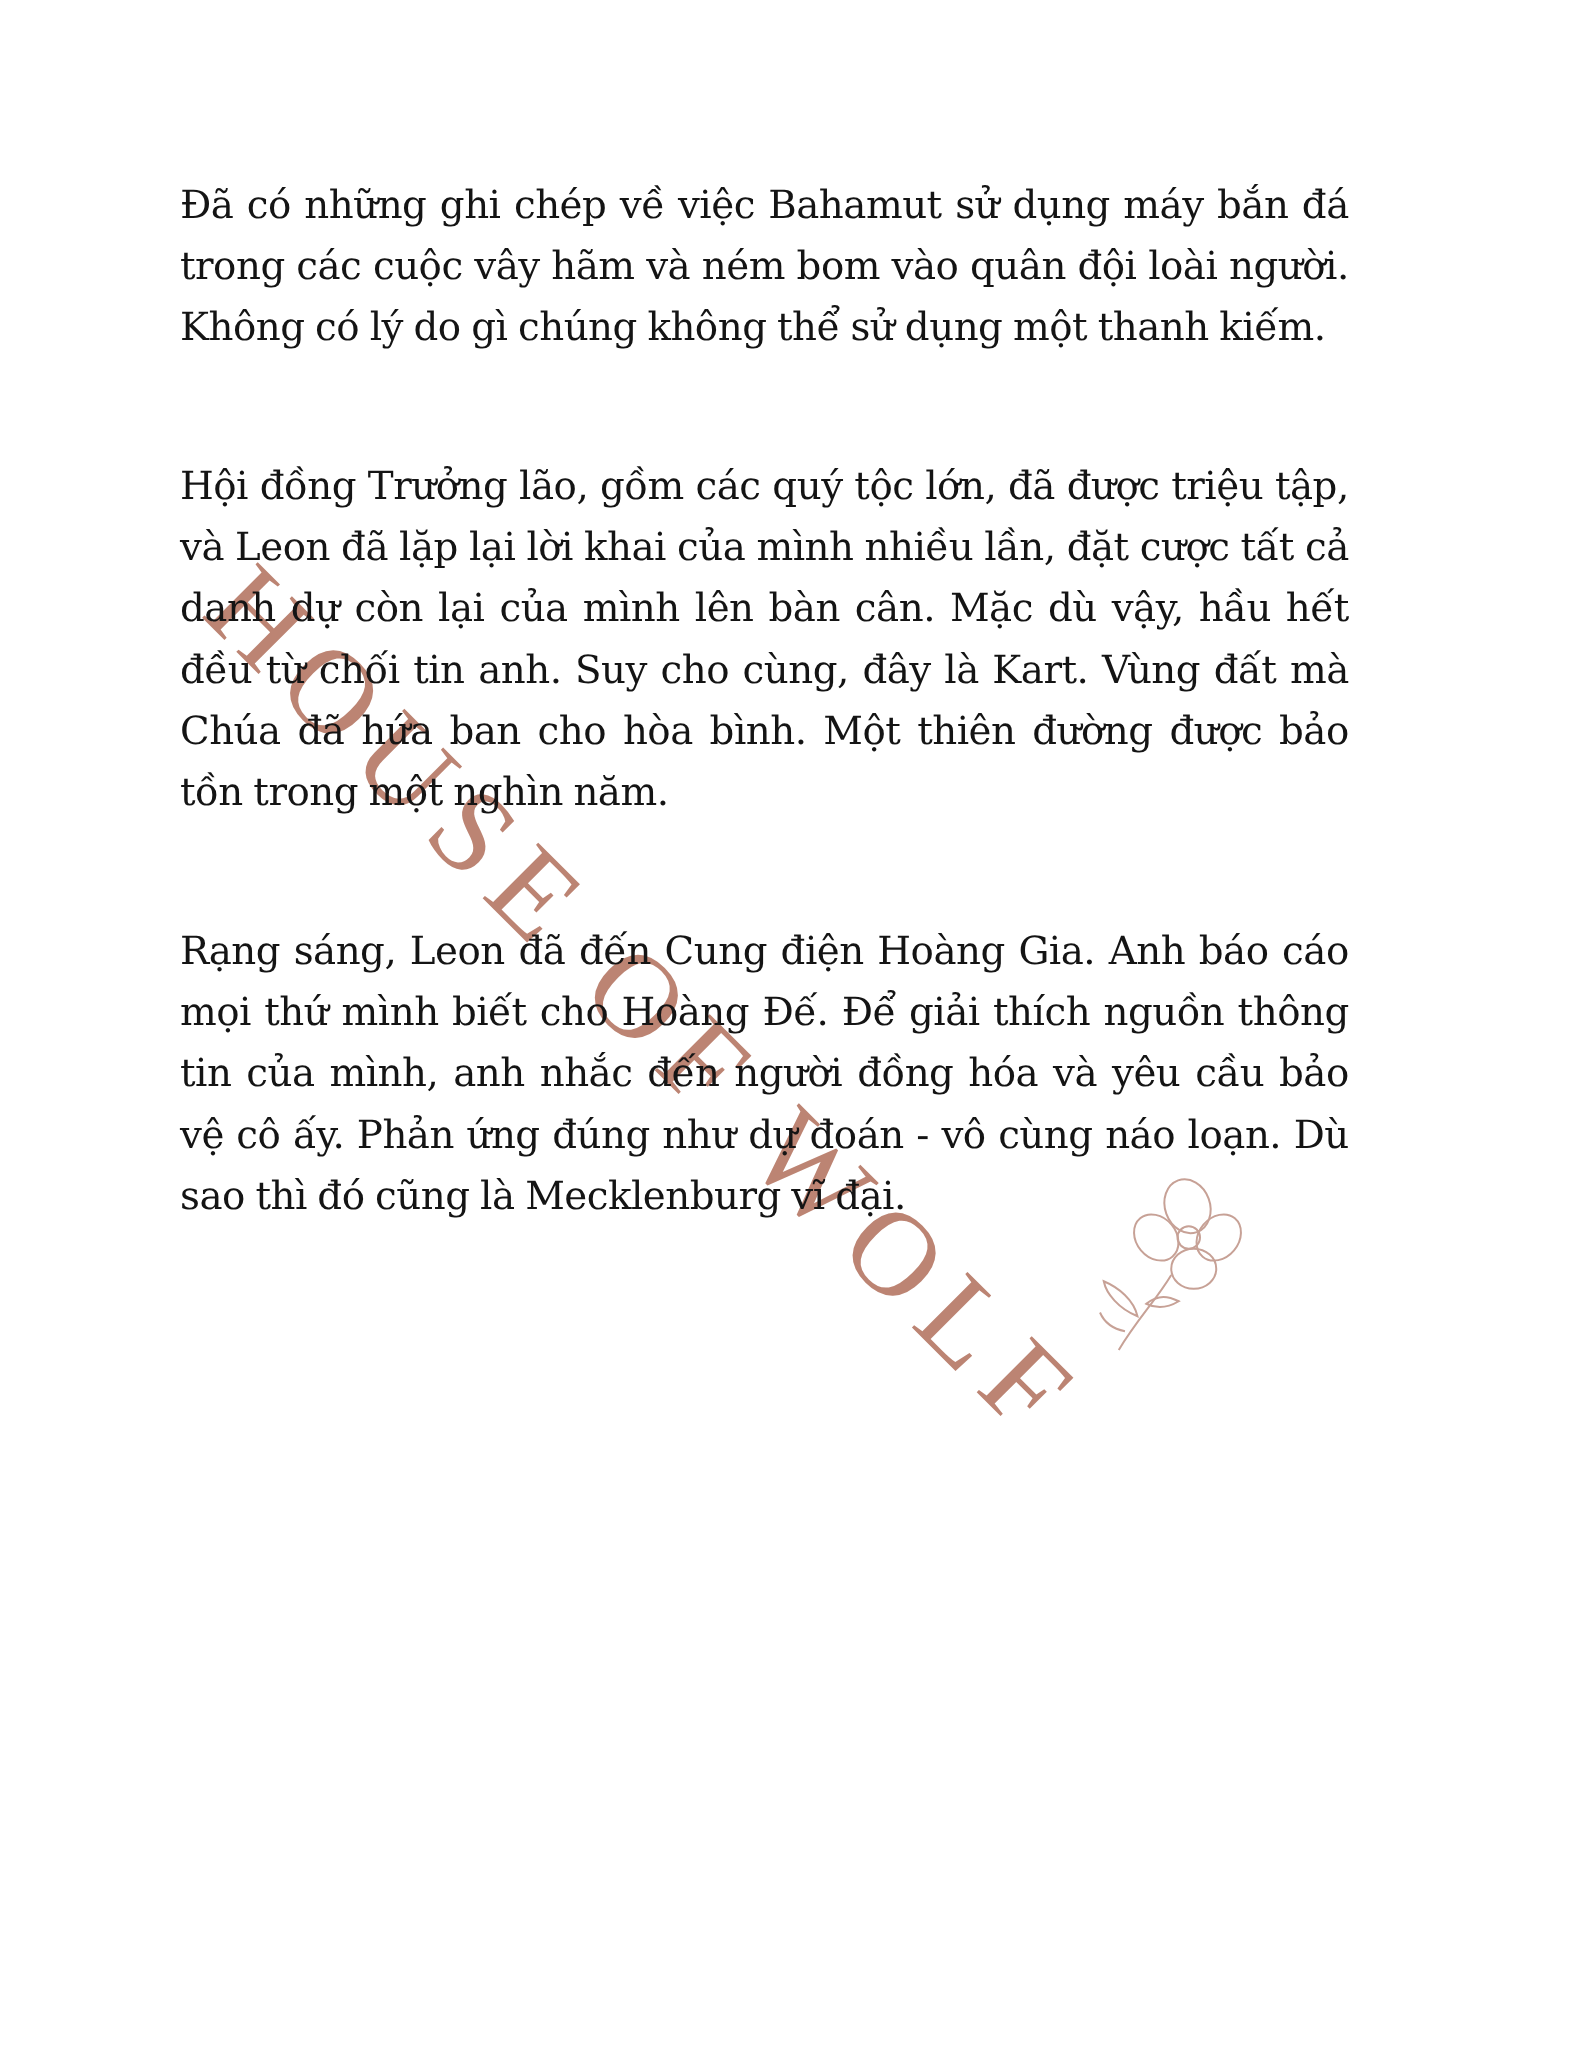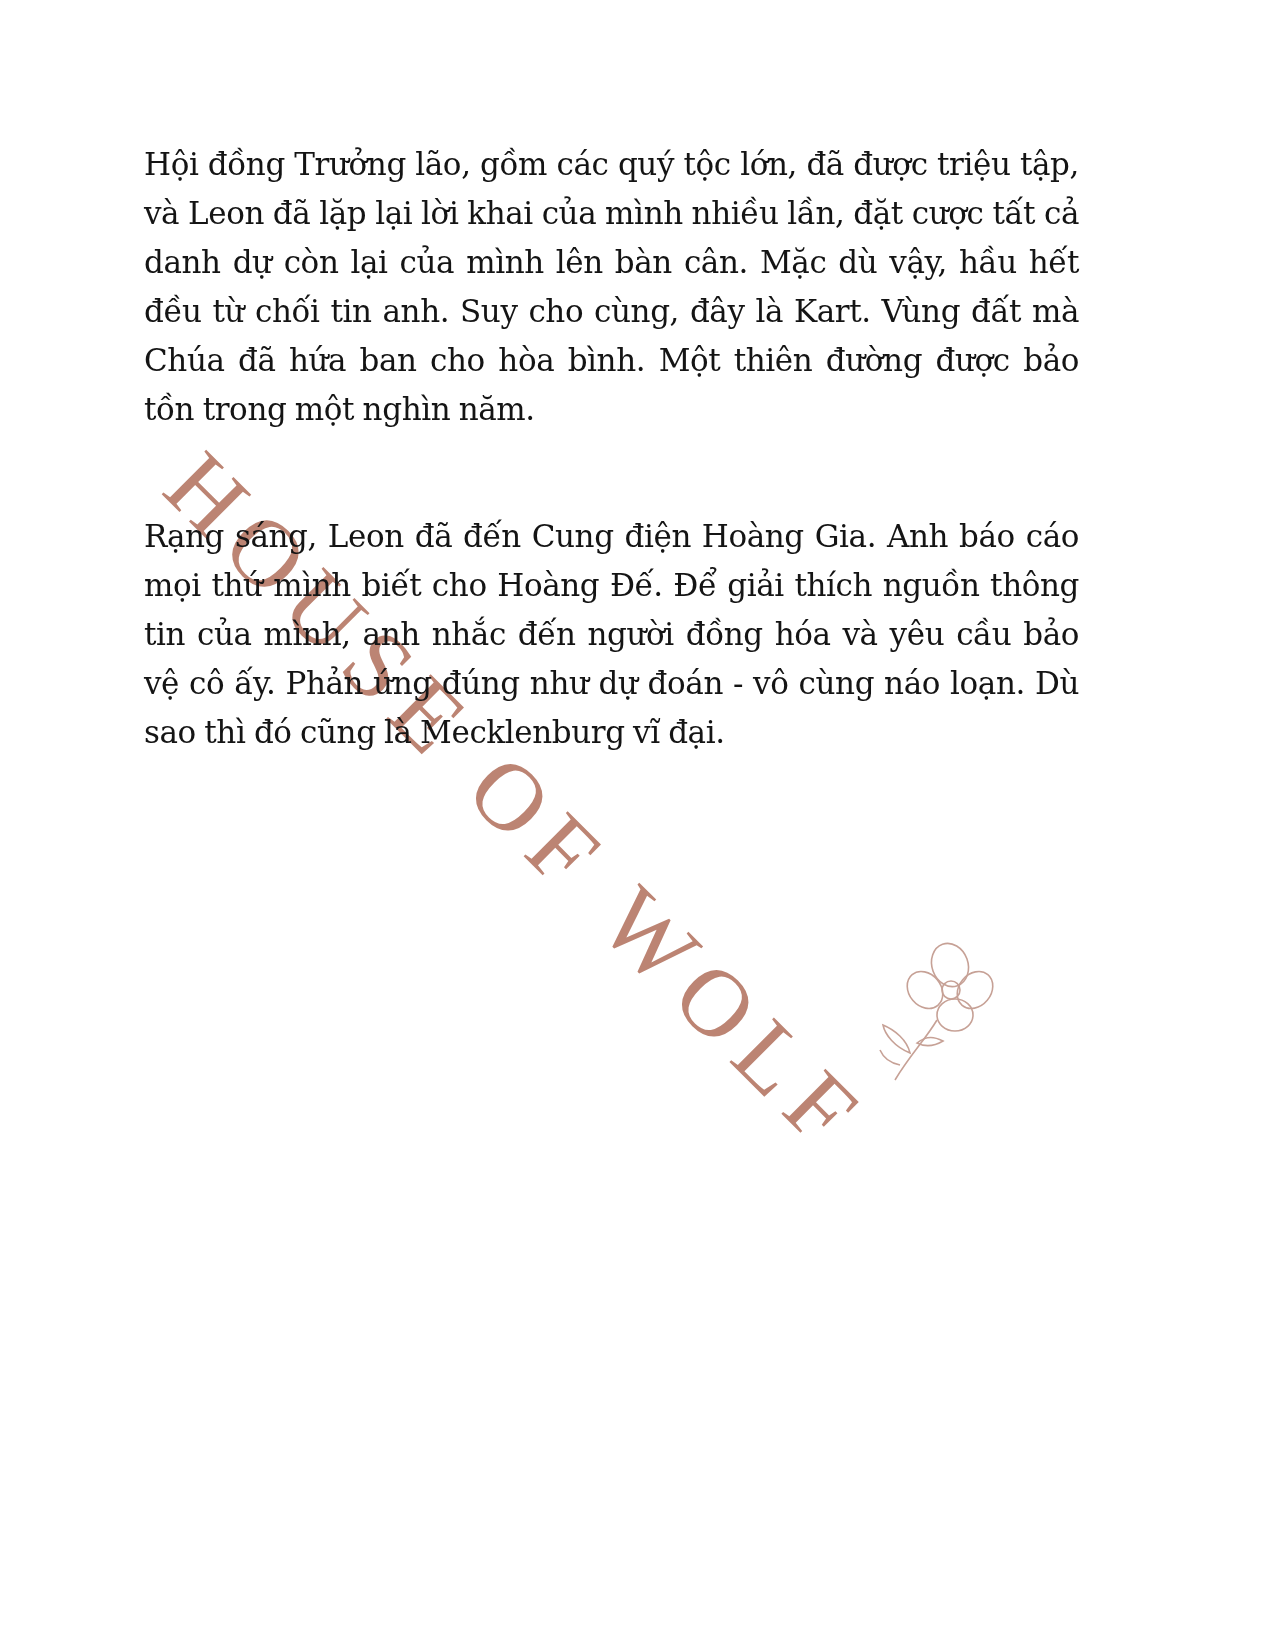--- a/index.html
+++ b/index.html
@@ -77,17 +77,18 @@
       <ellipse cx="70" cy="55" rx="16" ry="20" transform="rotate(-40 70 55)"></ellipse>
       <circle cx="96" cy="55" r="9"></circle>
       <path d="M82 85 C70 105 55 120 40 145"></path>
       <path d="M55 118 C40 112 30 100 28 90 C40 95 52 105 55 118 Z"></path>
       <path d="M62 108 C72 100 80 102 88 106 C78 112 70 112 62 108 Z"></path>
       <path d="M45 130 C35 128 28 122 25 115"></path>
     </g>
   </svg>
 
   <div class="content">
+    <p class="para">Đã có những ghi chép về việc Bahamut sử dụng máy bắn đá trong các cuộc vây hãm và ném bom vào quân đội loài người. Không có lý do gì chúng không thể sử dụng một thanh kiếm.</p>
     <p class="para">Hội đồng Trưởng lão, gồm các quý tộc lớn, đã được triệu tập, và Leon đã lặp lại lời khai của mình nhiều lần, đặt cược tất cả danh dự còn lại của mình lên bàn cân. Mặc dù vậy, hầu hết đều từ chối tin anh. Suy cho cùng, đây là Kart. Vùng đất mà Chúa đã hứa ban cho hòa bình. Một thiên đường được bảo tồn trong một nghìn năm.</p>
     <p class="para">Rạng sáng, Leon đã đến Cung điện Hoàng Gia. Anh báo cáo mọi thứ mình biết cho Hoàng Đế. Để giải thích nguồn thông tin của mình, anh nhắc đến người đồng hóa và yêu cầu bảo vệ cô ấy. Phản ứng đúng như dự đoán - vô cùng náo loạn. Dù sao thì đó cũng là Mecklenburg vĩ đại.</p>
   </div>
 
 </div>
 
 </body></html>

